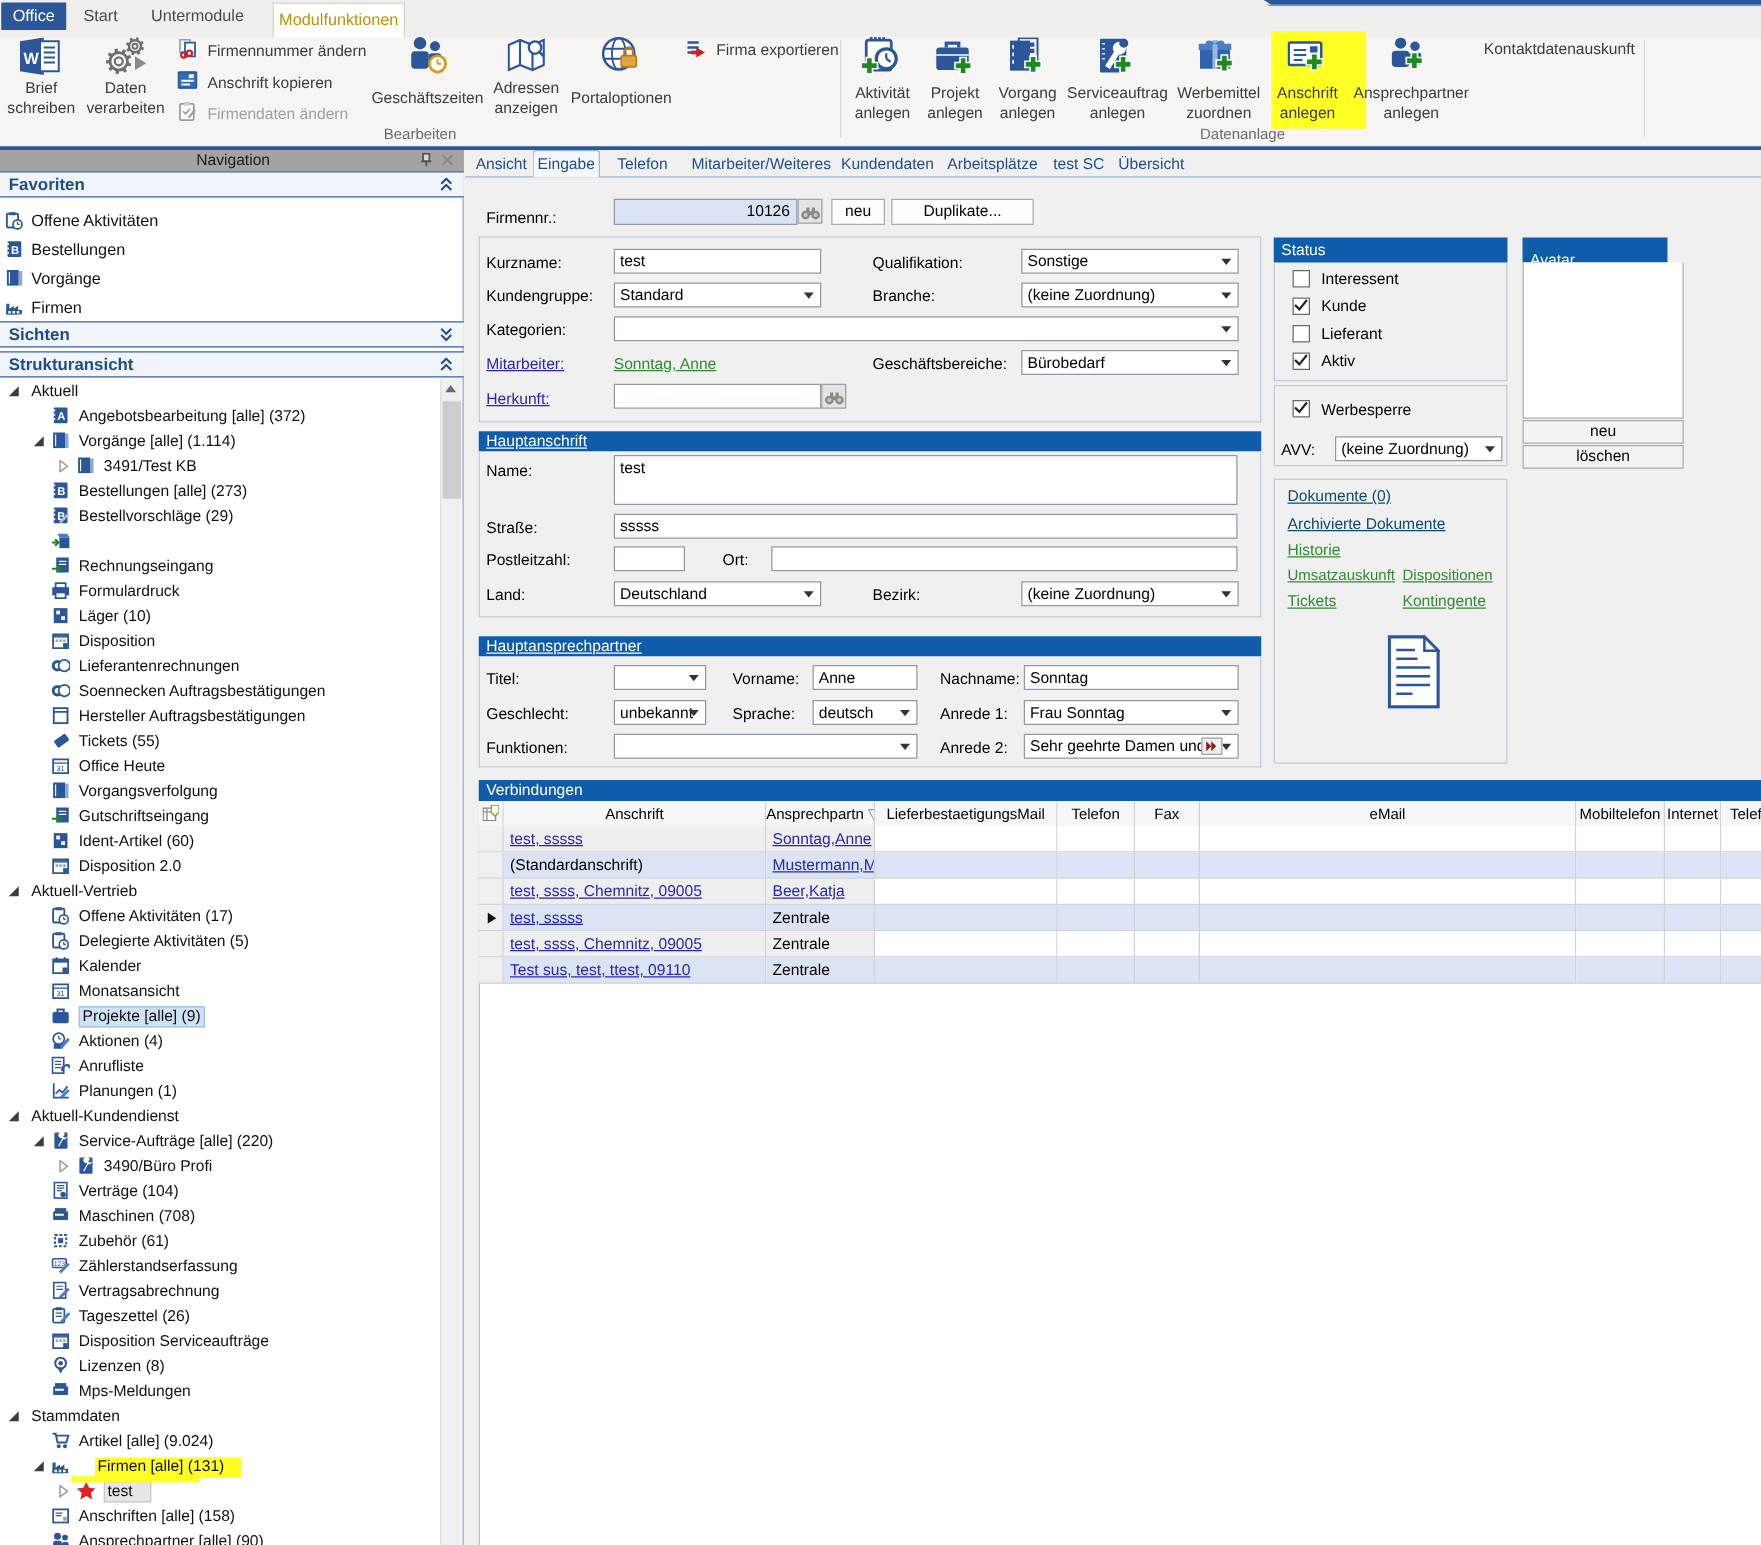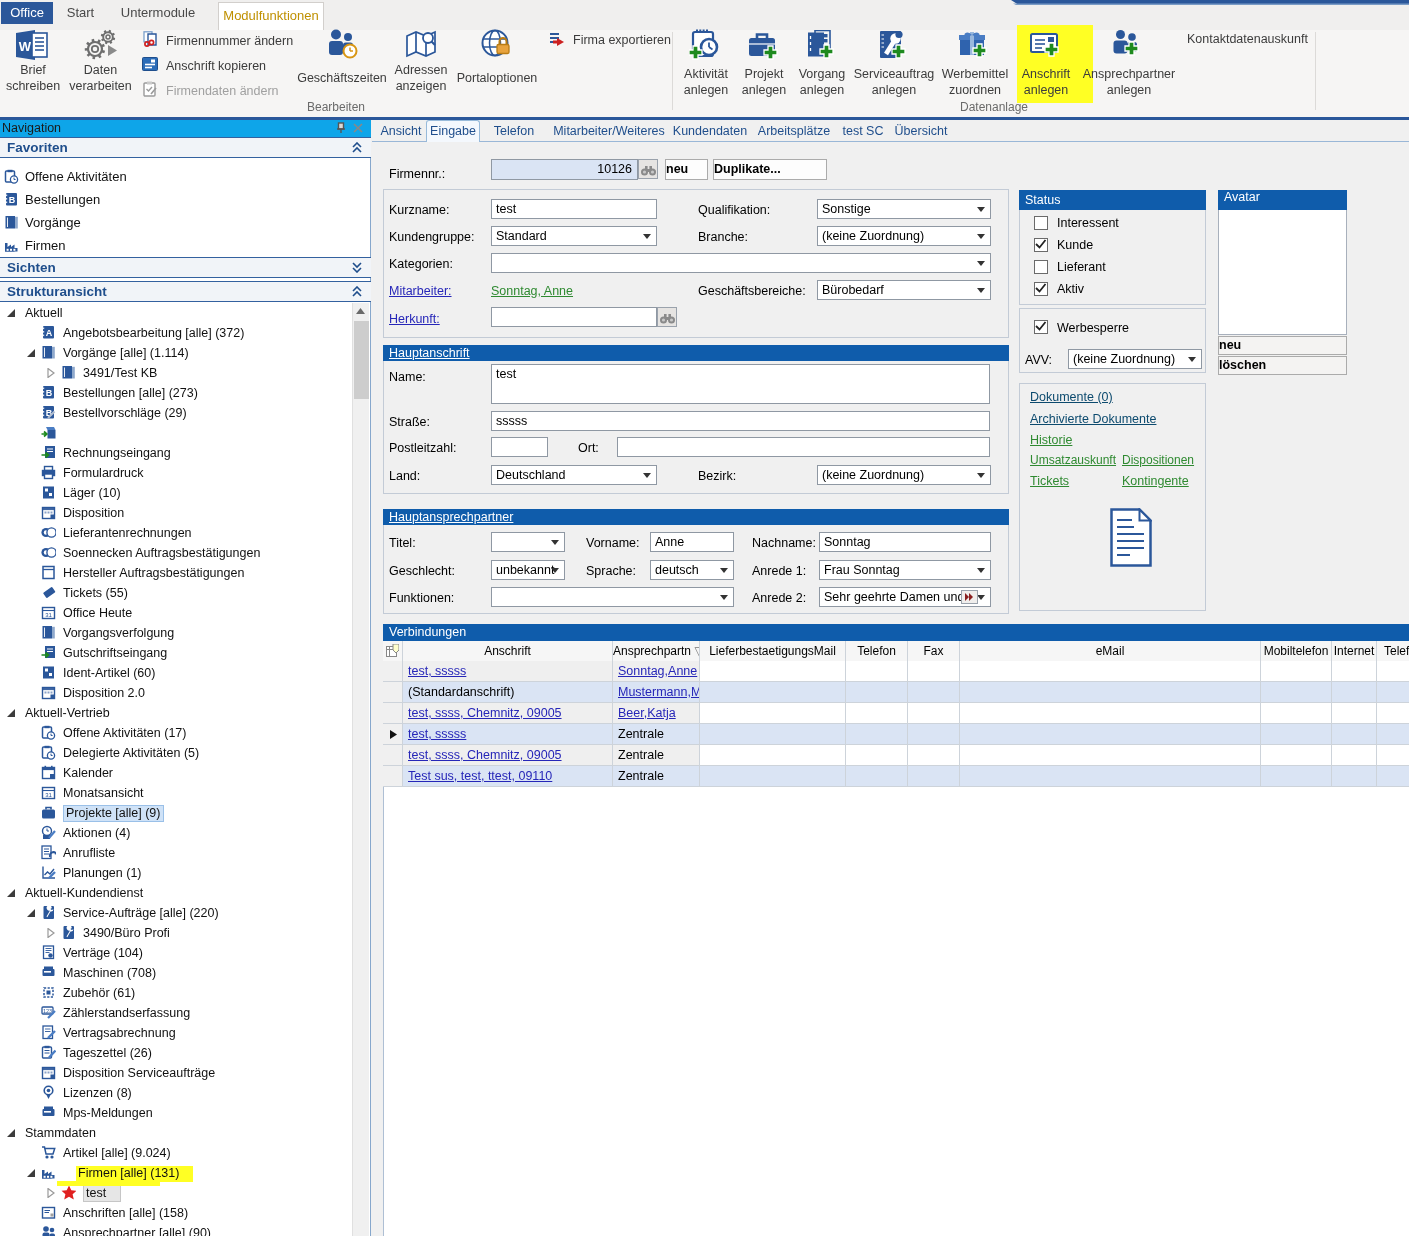--- a/index.html
+++ b/index.html
@@ -11,38 +11,38 @@
 .activetab{left:218px;top:2px;width:106px;height:28px;background:#fff;border:1px solid #d2cfcc;border-bottom:none;color:#bf9000;font-size:13px;text-align:center;line-height:25px;}
 .ribbon-body{left:0;top:30px;width:1409px;height:87px;background:#f6f5f4;}
 .rbtn-label{font-size:12.5px;color:#3c3c3c;text-align:center;line-height:15.5px;}
 .rsmall{font-size:12.5px;color:#3c3c3c;line-height:14px;}
 .rgroup-label{font-size:12px;color:#6a6a6a;text-align:center;}
 .rsep{top:32px;width:1px;height:78px;background:#dcdad8;}
 .blueline{left:0;top:117px;width:1409px;height:3px;background:#2b579a;}
 .hl{background:#ffff24;}
 
 .nav{left:0;top:120px;width:371px;height:1116px;background:#fff;border-right:1px solid #86a7cc;}
-.navtitle{left:0;top:0;width:371px;height:17px;background:#0ea5e9;padding:1px 0 0 2px;font-size:12.5px;color:#1a1a1a;}
+.navtitle{left:0;top:0;width:371px;height:17px;background:#a3a3a3;padding:1px 0 0 2px;font-size:12.5px;color:#1a1a1a;text-align:center;}
 .nhdr{left:0;width:371px;height:21px;background:#f1f4f8;border-top:1.5px solid #33619f;border-bottom:1.5px solid #33619f;color:#1f4e8c;font-weight:bold;font-size:13.5px;padding:2px 0 0 7px;}
 .fav-item{left:0;width:350px;height:23px;font-size:13px;color:#111;}
 .trow{left:0;width:351px;height:20px;font-size:12.5px;color:#111;white-space:nowrap;}
 .scrltrack{left:352px;top:183px;width:17px;height:933px;background:#f0f0f0;border-left:1px solid #e0e0e0;}
 .scrlthumb{left:1px;top:18px;width:15px;height:78px;background:#cdcdcd;}
 
 .content{left:372px;top:120px;width:1037px;height:1116px;background:#f0f0f0;}
 .ctab{top:1px;height:21px;font-size:12.5px;color:#1f4e8c;text-align:center;line-height:20px;}
 .ctab-active{top:0px;height:22px;background:#f4f8fd;border:1px solid #98bada;border-bottom:none;border-radius:3px 3px 0 0;}
 .ctabline{left:0;top:21px;width:1037px;height:1px;background:#9ab7d7;}
 .flabel{font-size:12.5px;color:#000;white-space:nowrap;}
 .tbox{background:#fff;border:1px solid #8f98a3;font-size:12.5px;padding:2px 4px;white-space:nowrap;overflow:hidden;}
 .combo{background:#fff;border:1px solid #8f98a3;font-size:12.5px;padding:2px 18px 2px 4px;white-space:nowrap;overflow:hidden;}
 .carr{position:absolute;right:5px;top:50%;margin-top:-2px;width:0;height:0;border-left:4.5px solid transparent;border-right:4.5px solid transparent;border-top:5px solid #333;}
 .gbox{border:1px solid #c3cbd6;}
 .bluehdr{background:#0f5cab;color:#fff;font-size:12.5px;padding:1px 0 0 6px;}
-.btn{background:#fdfdfd;border:1px solid #ababab;text-align:left;font-size:12.5px;color:#000;font-weight:bold;}
+.btn{background:#fdfdfd;border:1px solid #ababab;text-align:center;font-size:12.5px;color:#000;}
 .link-b{color:#2626b8;text-decoration:underline;}
 .link-g{color:#2f8a31;text-decoration:underline;}
 .link-gr{color:#0c4a6e;text-decoration:underline;}
 .cb{width:14px;height:14px;background:#fff;border:1px solid #6a6a6a;position:absolute;}
 .tblh{background:#f6f6f6;border-right:1px solid #cdd3da;font-size:12px;text-align:center;color:#000;padding-top:3px;white-space:nowrap;overflow:hidden;}
 .tc{border-right:1px solid #cdd3da;font-size:12.5px;padding:3px 0 0 5px;white-space:nowrap;overflow:hidden;}
 </style></head><body>
 <div class="ab ribbon-tabs"></div>
 <div class="ab office-tab">Office</div>
 <div class="ab rtab" style="left:58px;width:45px;">Start</div>
@@ -837,21 +837,21 @@
 <path d="M29.5 1.5 l11 11 h-11 z" fill="#fff" stroke="#2b579a" stroke-width="2"></path>
 <g stroke="#2b579a" stroke-width="2">
         <line x1="7" y1="12" x2="22" y2="12"></line>
         <line x1="7" y1="19" x2="24" y2="19"></line>
         <line x1="7" y1="26" x2="34" y2="26"></line>
         <line x1="7" y1="33" x2="34" y2="33"></line>
         <line x1="7" y1="40" x2="34" y2="40"></line>
         <line x1="7" y1="47" x2="20" y2="47"></line>
       </g>
     </svg>
-    <div class="ab bluehdr" style="left:846px;top:70px;width:129px;height:20px;padding-top:0;">Avatar</div>
+    <div class="ab bluehdr" style="left:846px;top:70px;width:116px;height:20px;padding-top:11px;">Avatar</div>
     <div class="ab" style="left:846px;top:90px;width:129px;height:125px;background:#fff;border:1px solid #a8b0bc;border-top:none;"></div>
     <div class="ab btn" style="left:846px;top:216px;width:129px;height:19px;line-height:17px;background:#f4f3f2;">neu</div>
     <div class="ab btn" style="left:846px;top:236px;width:129px;height:19px;line-height:17px;background:#f4f3f2;">löschen</div>
     <div class="ab bluehdr" style="left:11px;top:504px;width:1026px;height:17px;">Verbindungen</div>
     <div class="ab" style="left:11px;top:521px;width:1026px;height:595px;background:#fff;border-left:1px solid #aebfd4;"></div>
     <div class="ab" style="left:11px;top:521px;width:1026px;height:20px;background:#f7f7f7;border-bottom:1px solid #cdd3da;"></div>
     <div class="ab tblh" style="left:11px;top:521px;width:20px;height:20px;"></div>
     <div class="ab tblh" style="left:31px;top:521px;width:210px;height:20px;">Anschrift</div>
     <div class="ab tblh" style="left:241px;top:521px;width:87px;height:20px;">Ansprechpartn <span style="color:#777;">▽</span></div>
     <div class="ab tblh" style="left:328px;top:521px;width:146px;height:20px;">LieferbestaetigungsMail</div>

